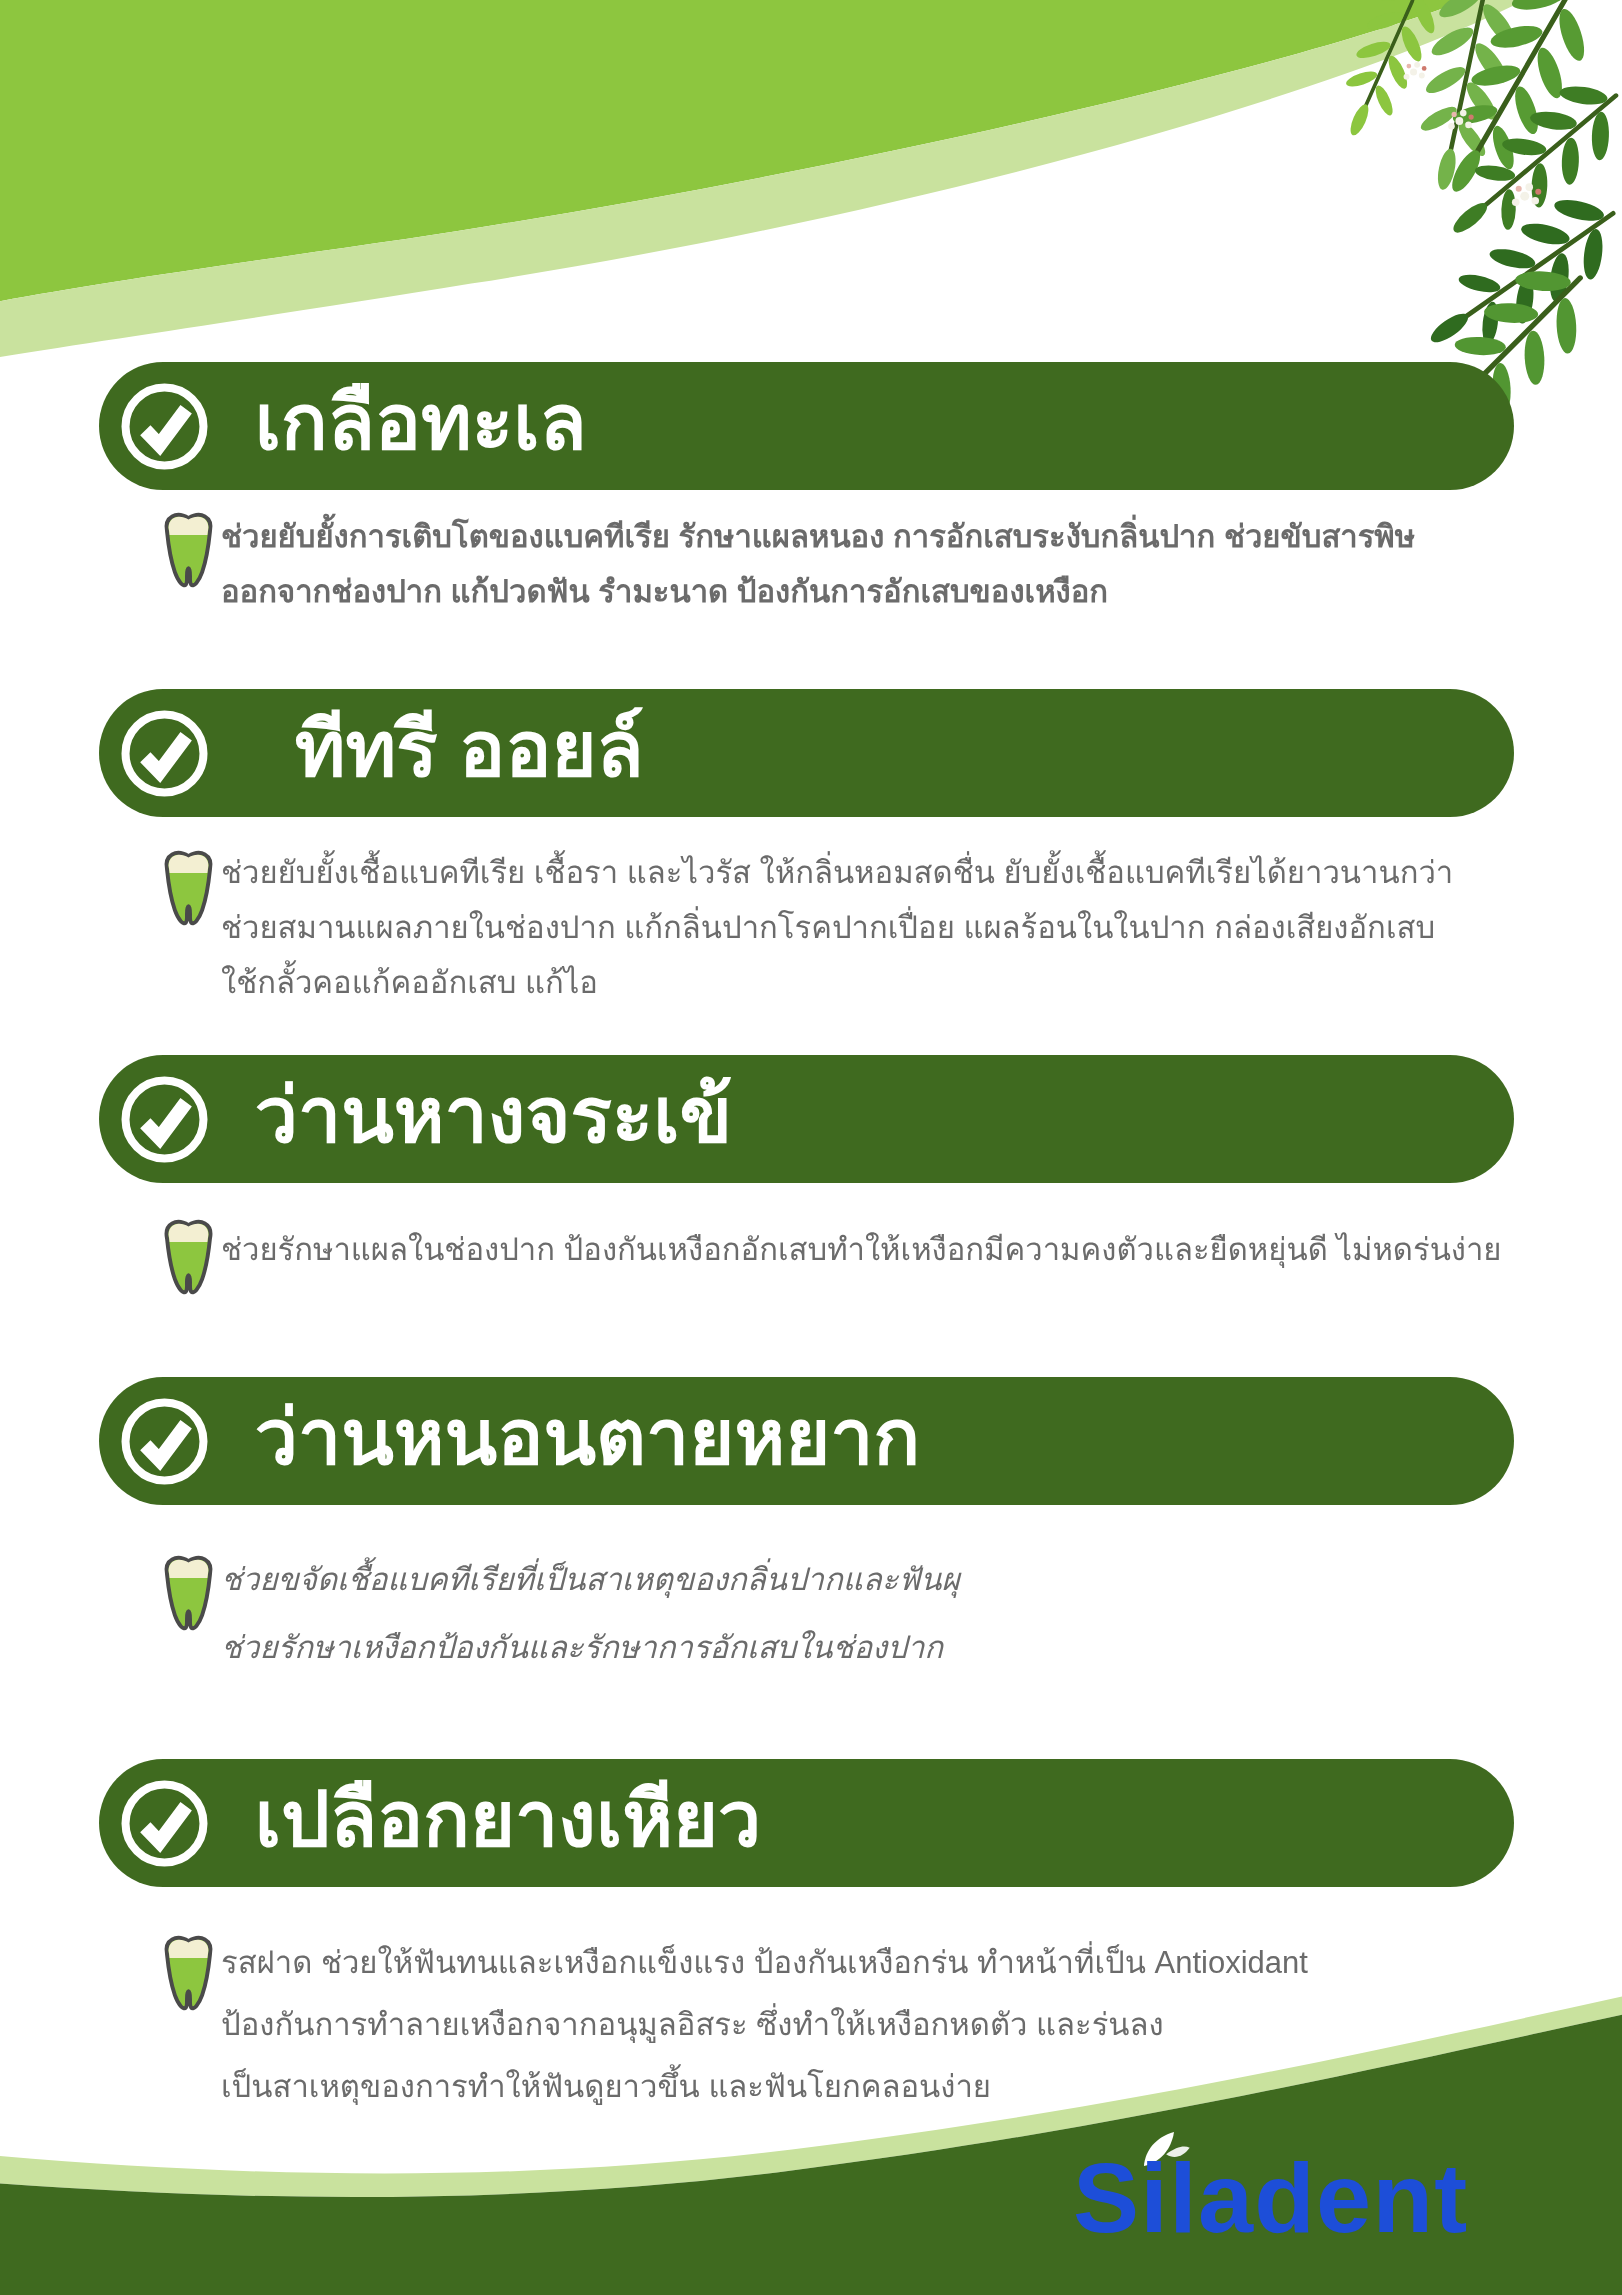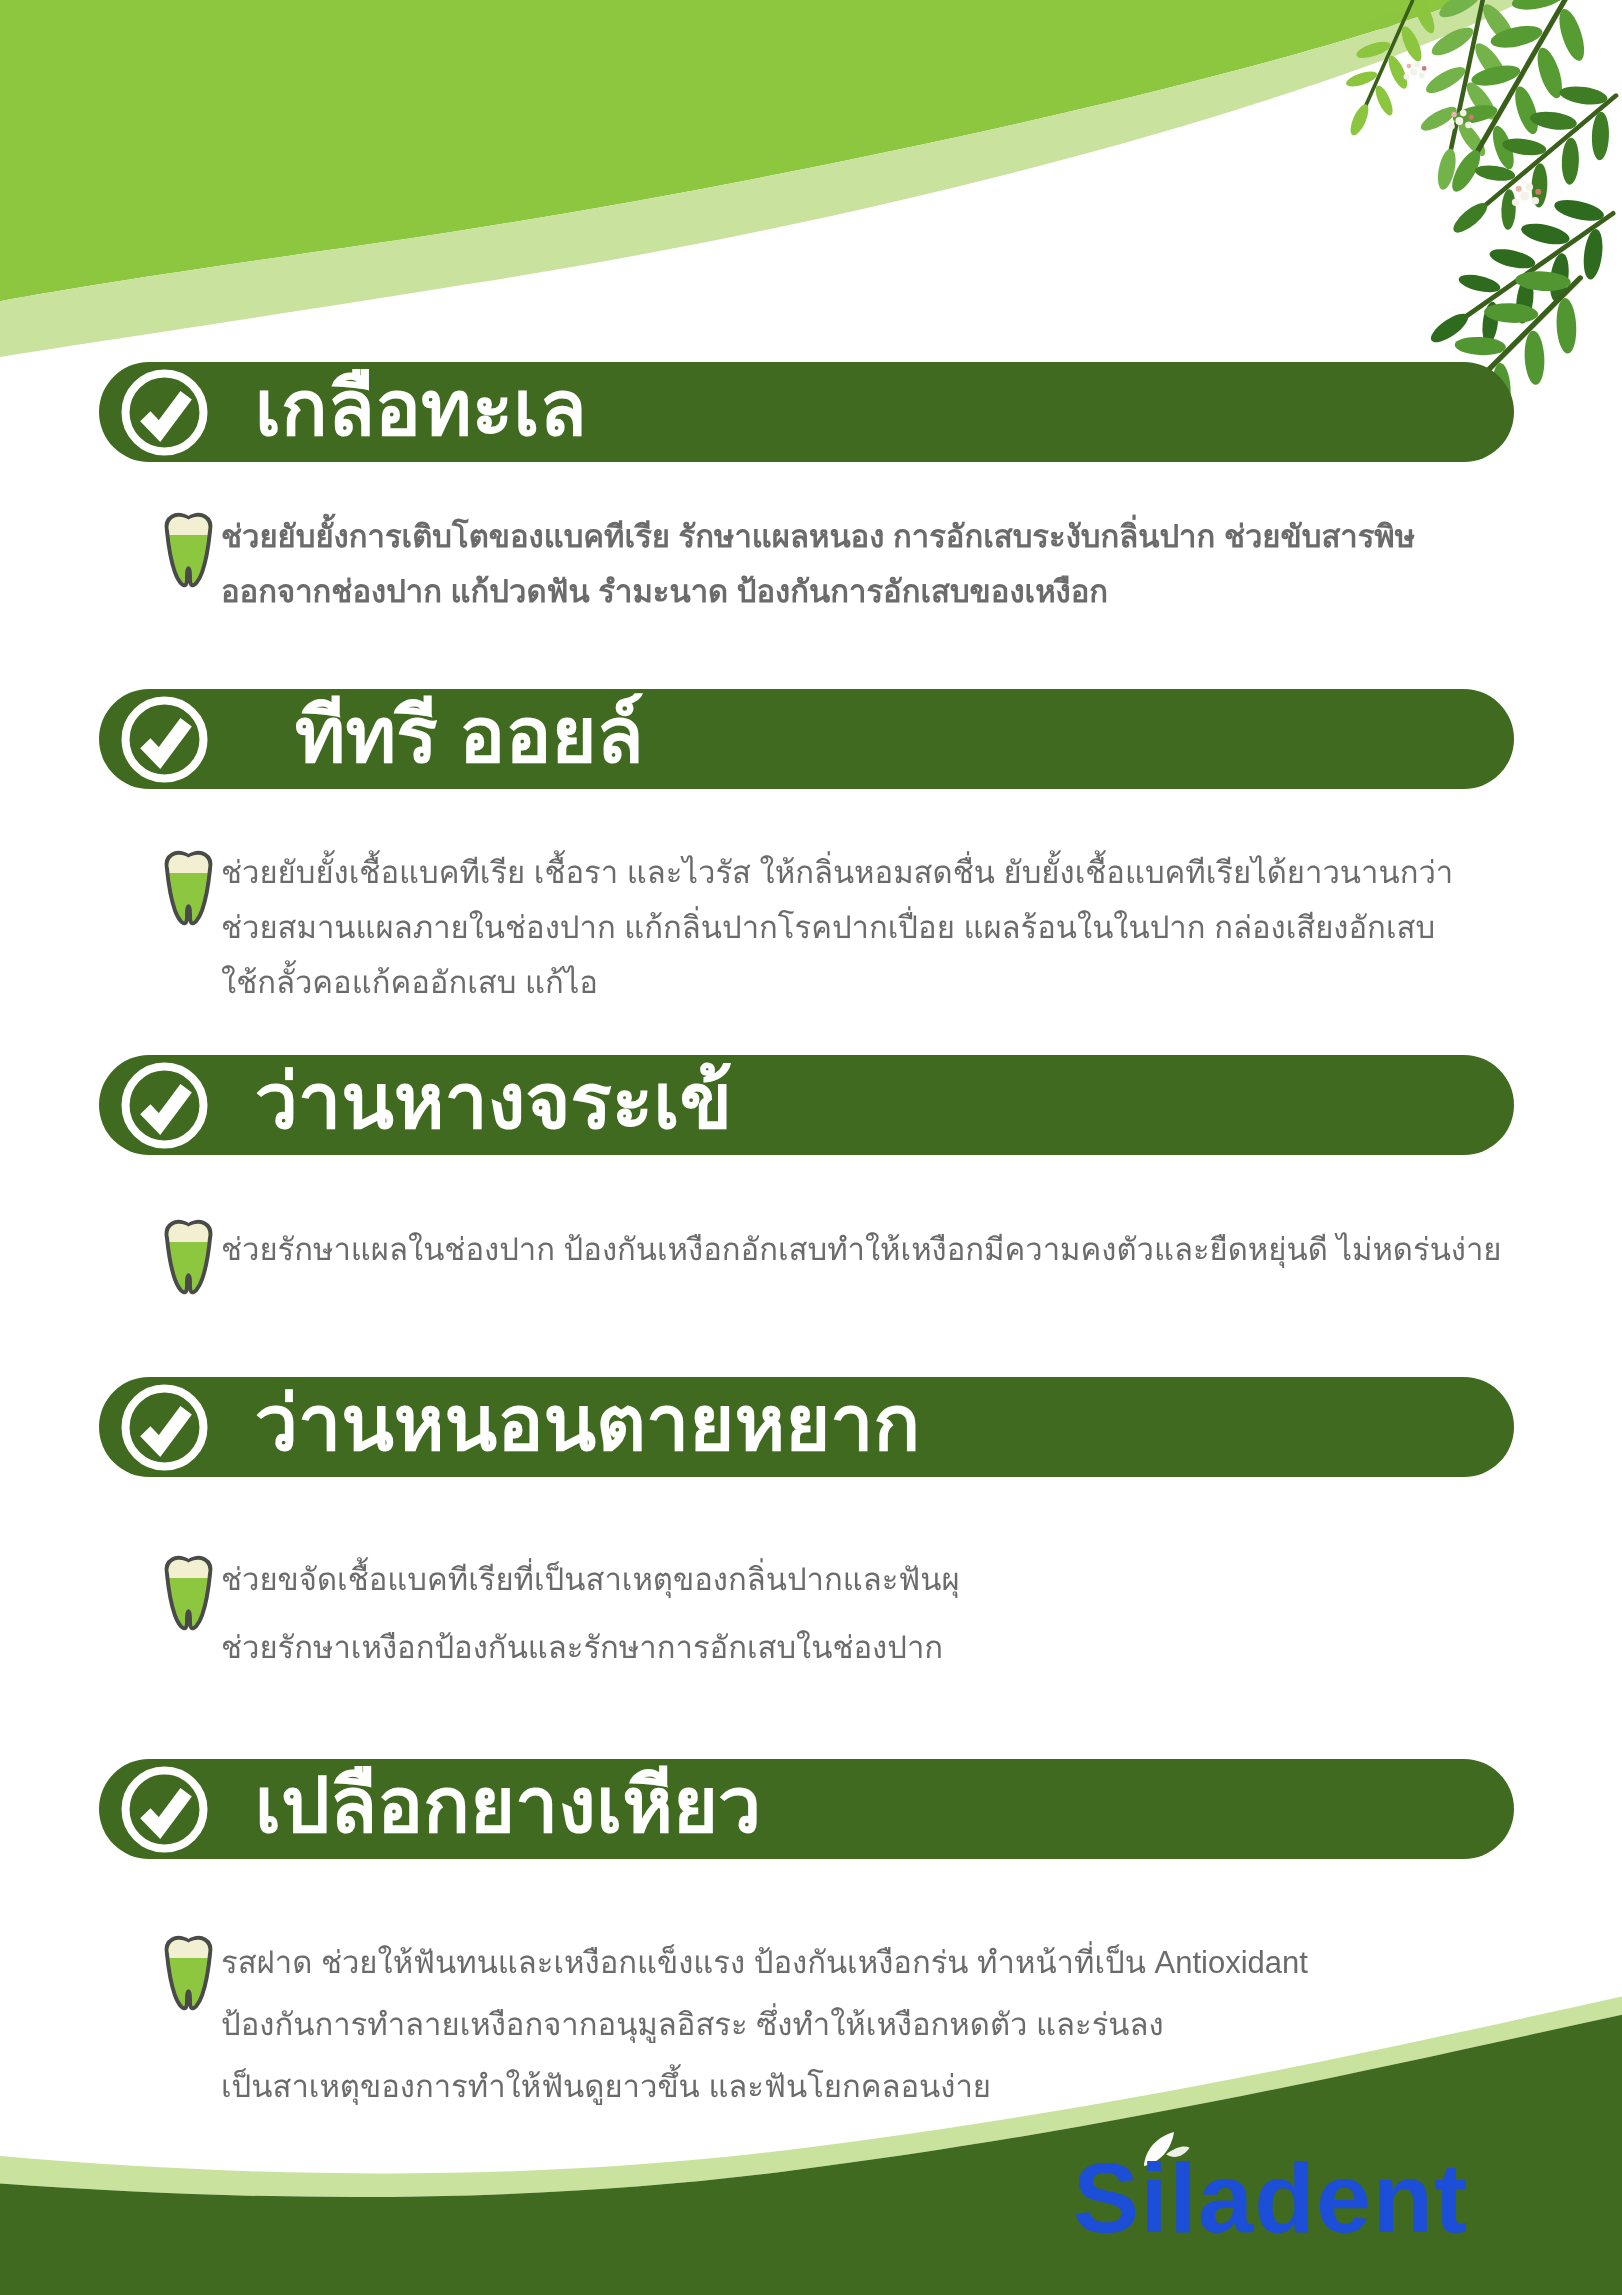--- a/index.html
+++ b/index.html
@@ -14,21 +14,21 @@
   .abs{position:absolute;}
 
   
   .top-banner{left:0;top:0;width:1623px;height:393px;}
   .leaves{right:0;top:0;width:445px;height:510px;}
   .footer-wave{left:0;bottom:0;width:1623px;height:308px;}
 
   
   .pill{
     position:absolute;
-    left:99px;width:1415px;height:100px;
+    left:99px;width:1415px;height:128px;
     background:#3f6a1f;
     border-radius:72px;
     display:flex;align-items:center;
     box-sizing:border-box;
   }
   .check-icon{flex:none;width:99px;height:99px;margin-left:15.7px;}
   .pill-title{
     color:#ffffff;
     font-size:77px;
     line-height:1;
@@ -55,21 +55,21 @@
     position:absolute;
     left:221px;width:1341px;
     color:#6b6b6b;
     font-size:31px;
     font-weight:500;
   }
   .desc .line{white-space:nowrap;}
   .desc-s1{top:509px;}  .desc-s1 .line{line-height:55px;font-weight:bold;}
   .desc-s2{top:845px;} .desc-s2 .line{line-height:55px;}
   .desc-s3{top:1222px;} .desc-s3 .line{line-height:55px;}
-  .desc-s4{top:1546px;} .desc-s4 .line{line-height:68px;}
+  .desc-s4{top:1546px;font-style:italic;} .desc-s4 .line{line-height:68px;}
   .desc-s5{top:1932px;} .desc-s5 .line{line-height:62px;}
 
   
   .brand{
     position:absolute;
     left:1073px;top:2148px;
     color:#1d4ed8;
     font-size:99px;
     line-height:1;
     font-weight:700;

